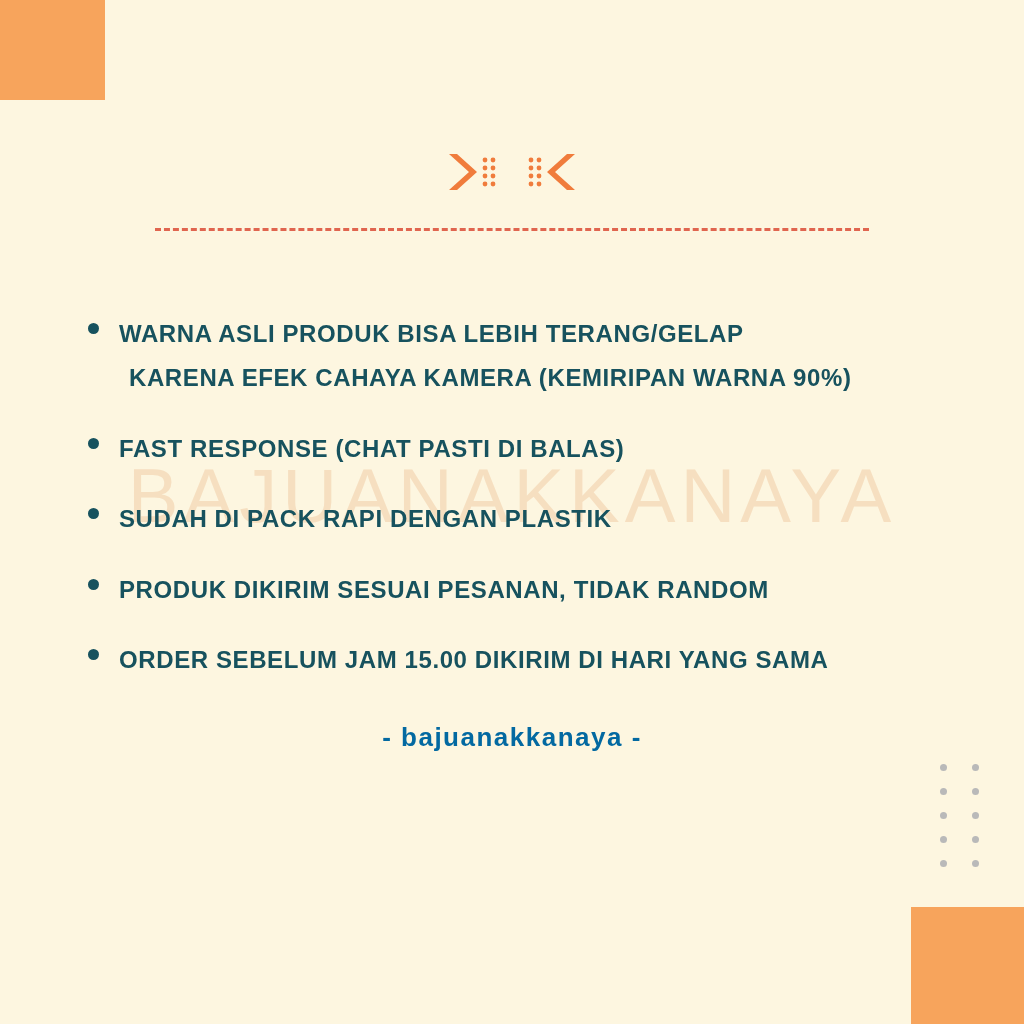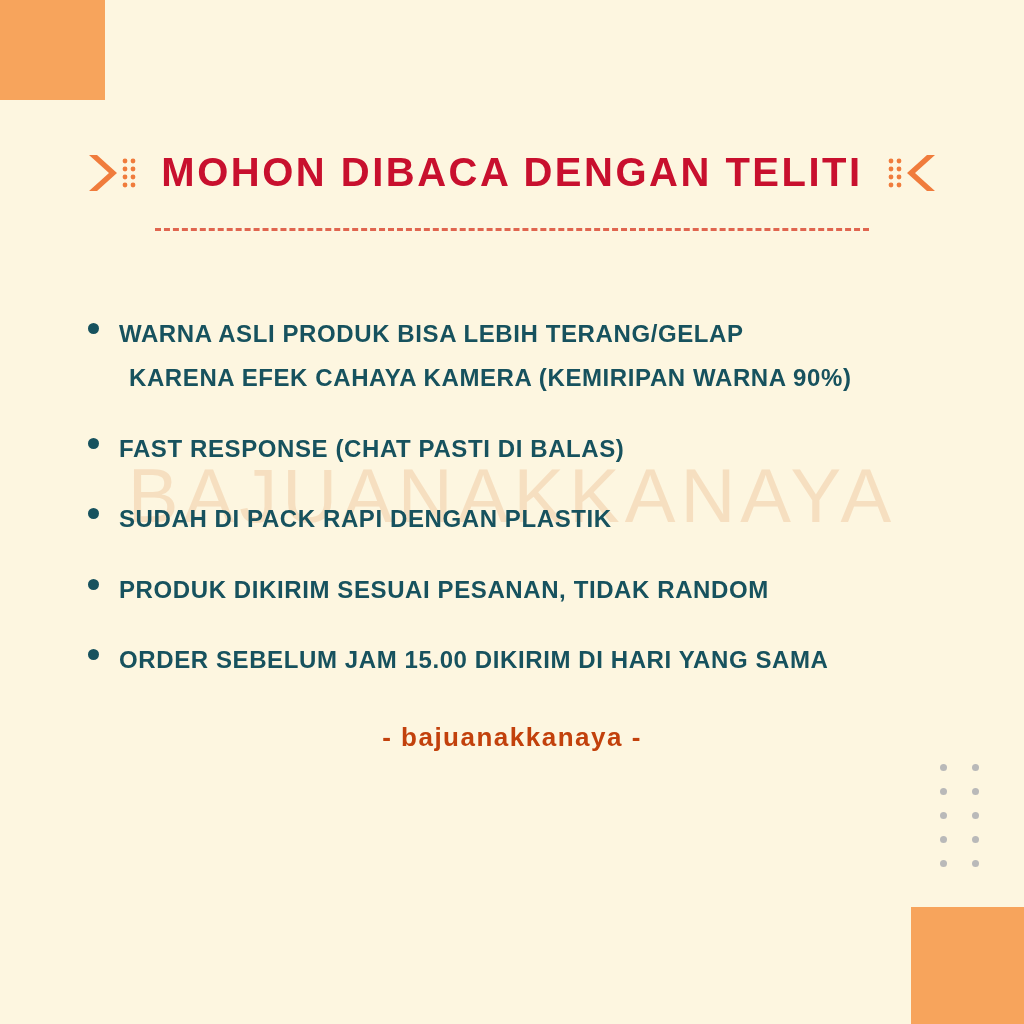--- a/index.html
+++ b/index.html
@@ -120,21 +120,21 @@
     padding-left: 10px;
     text-align: center;
   }
 
   .signature {
     position: absolute;
     left: 0;
     top: 722px;
     width: 1024px;
     text-align: center;
-    color: #c2410c;
+    color: #0369a1;
     font-size: 26px;
     font-weight: bold;
     letter-spacing: 1.5px;
   }
 
   
   .dot-grid {
     position: absolute;
     right: 42px;
     bottom: 140px;
@@ -170,21 +170,20 @@
             <circle cx="46" cy="10" r="2.4"></circle>
           <circle cx="38" cy="18" r="2.4"></circle>
             <circle cx="46" cy="18" r="2.4"></circle>
           <circle cx="38" cy="26" r="2.4"></circle>
             <circle cx="46" cy="26" r="2.4"></circle>
           <circle cx="38" cy="34" r="2.4"></circle>
             <circle cx="46" cy="34" r="2.4"></circle>
         </g>
       </svg>
     </span>
-    <span class="title">MOHON DIBACA DENGAN TELITI</span>
     <span class="chev">
       <svg width="56" height="44" viewBox="0 0 56 44">
         <path d="M54 4 L34 22 L54 40 L46 40 L26 22 L46 4 Z" fill="#f07c3c"></path>
         <g fill="#f07c3c">
           <circle cx="18" cy="10" r="2.4"></circle>
             <circle cx="10" cy="10" r="2.4"></circle>
           <circle cx="18" cy="18" r="2.4"></circle>
             <circle cx="10" cy="18" r="2.4"></circle>
           <circle cx="18" cy="26" r="2.4"></circle>
             <circle cx="10" cy="26" r="2.4"></circle>

